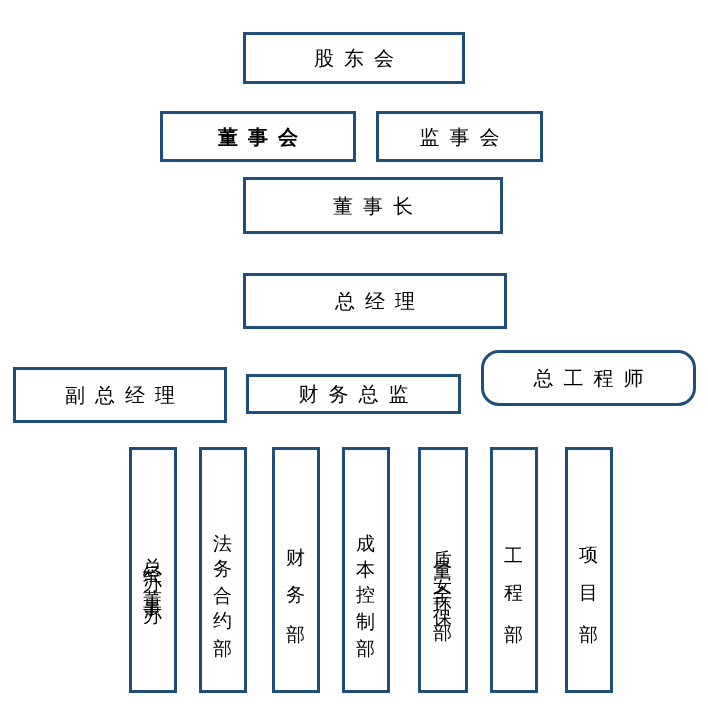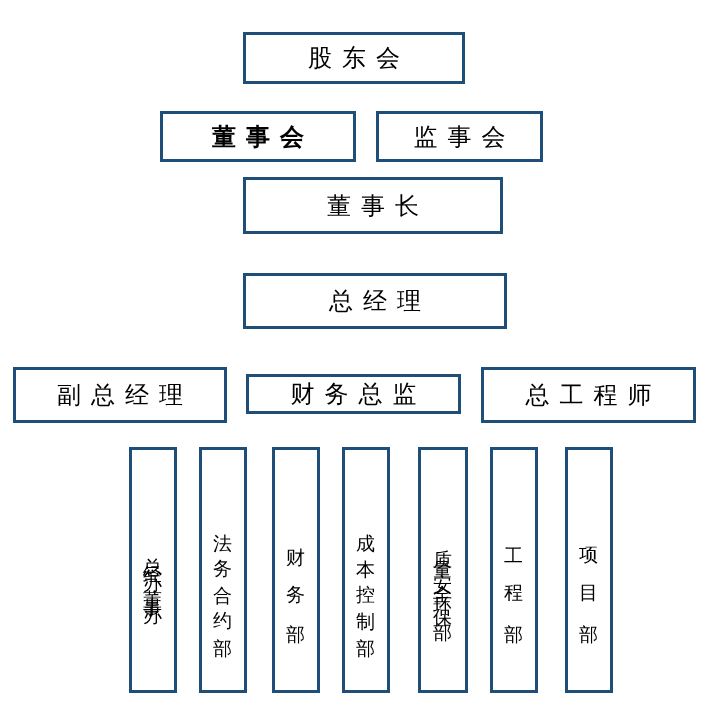--- a/index.html
+++ b/index.html
@@ -20,21 +20,21 @@
     position: absolute;
     border: 3px solid #1F4E79;
     background: #ffffff;
     box-sizing: border-box;
     display: flex;
     align-items: center;
     justify-content: center;
   }
   
   .hlabel {
-    font-size: 24px;
+    font-size: 20px;
     letter-spacing: 10px;
     padding-left: 10px;
     white-space: nowrap;
     line-height: 1;
   }
   
   .vbox span {
     writing-mode: vertical-rl;
     text-orientation: mixed;
     font-size: 19px;
@@ -51,21 +51,21 @@
   
   #n-board        { left: 160px; top: 111px; width: 196px; height: 51px; font-weight: bold; }
   #n-supervisors  { left: 376px; top: 111px; width: 167px; height: 51px; }
   
   #n-chairman     { left: 243px; top: 177px; width: 260px; height: 57px; }
   
   #n-gm           { left: 243px; top: 273px; width: 264px; height: 56px; }
   
   #n-deputy-gm    { left: 13px;  top: 367px; width: 214px; height: 56px; }
   #n-cfo          { left: 246px; top: 374px; width: 215px; height: 40px; }
-  #n-chief-eng    { left: 481px; top: 367px; width: 215px; height: 56px; }
+  #n-chief-eng    { left: 481px; top: 350px; width: 215px; height: 56px; border-radius: 18px; }
   
   .vbox { top: 447px; height: 246px; }
   #d-gm-office    { left: 129px; width: 48px; }
   #d-legal        { left: 199px; width: 48px; }
   #d-finance      { left: 272px; width: 48px; }
   #d-cost         { left: 342px; width: 48px; }
   #d-quality      { left: 418px; width: 50px; }
   #d-engineering  { left: 490px; width: 48px; }
   #d-project      { left: 565px; width: 48px; }
 </style>

